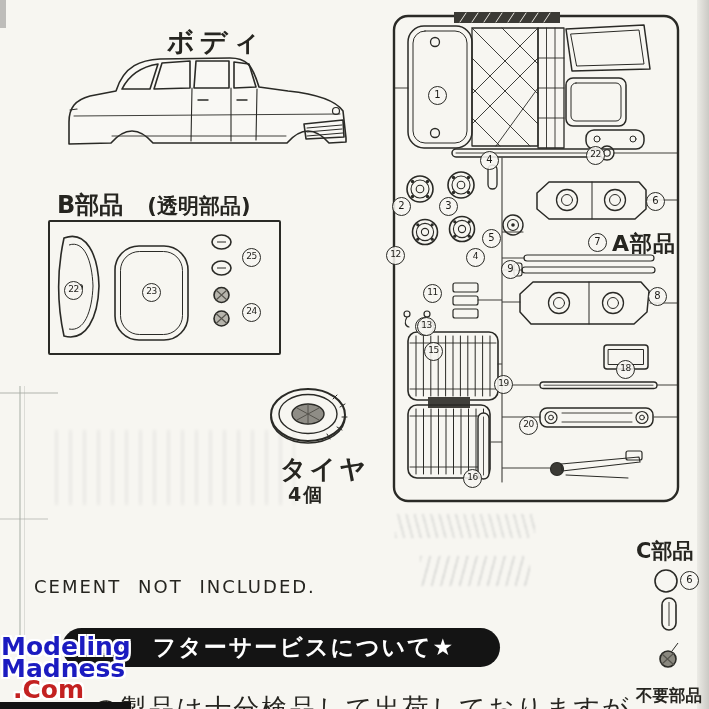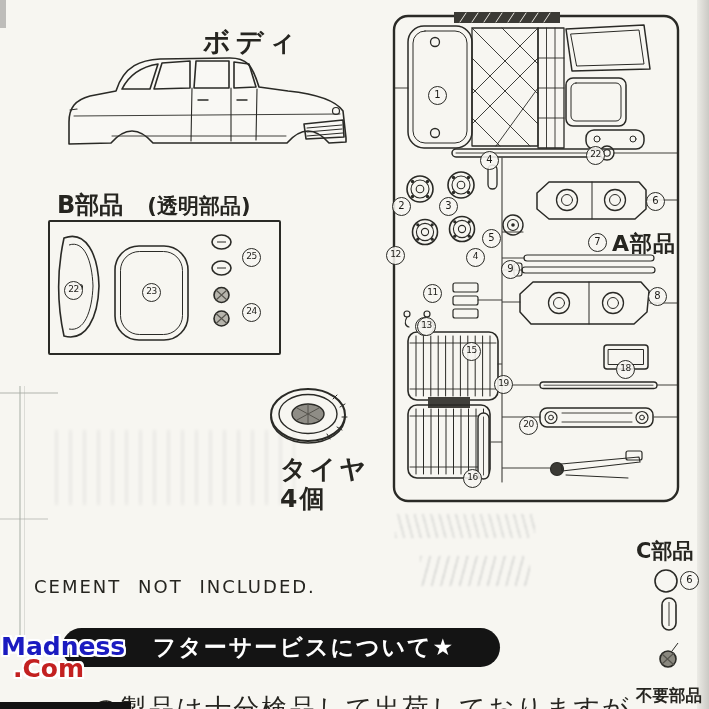--- a/index.html
+++ b/index.html
@@ -34,21 +34,21 @@
   <div class="ghost" style="left:0;top:0;width:6px;height:28px;background:#777;opacity:.45;"></div>
   <div class="ghost" style="right:0;top:0;width:12px;height:709px;background:linear-gradient(to right,rgba(170,170,164,.15),rgba(120,120,114,.35));"></div>
   <div class="ghost" style="left:19px;top:386px;width:2px;height:258px;background:#a8ada6;opacity:.5;"></div>
   <div class="ghost" style="left:24px;top:386px;width:1px;height:258px;background:#a8ada6;opacity:.35;"></div>
   <div class="ghost" style="left:0;top:392px;width:58px;height:2px;background:#a8ada6;opacity:.45;"></div>
   <div class="ghost" style="left:0;top:518px;width:48px;height:2px;background:#a8ada6;opacity:.35;"></div>
   <div class="ghost" style="left:395px;top:514px;width:140px;height:24px;opacity:.16;filter:blur(1px);background:repeating-linear-gradient(75deg,#5a6066 0 2px,transparent 2px 8px);"></div>
   <div class="ghost" style="left:420px;top:556px;width:110px;height:30px;opacity:.18;filter:blur(1px);background:repeating-linear-gradient(105deg,#5a6066 0 2px,transparent 2px 9px);"></div>
   <div class="ghost" style="left:55px;top:430px;width:240px;height:75px;opacity:.07;filter:blur(1.5px);background:repeating-linear-gradient(90deg,#4a5058 0 3px,transparent 3px 14px);"></div>
 
-  <div class="t section-title" style="left:167px;top:24px;font-size:27px;letter-spacing:5px;margin-left:36px;">ボディ</div>
+  <div class="t section-title" style="left:167px;top:24px;font-size:27px;letter-spacing:5px;">ボディ</div>
 
   <svg style="left:52px;top:48px" width="298" height="118" viewBox="0 0 298 118">
     <g fill="none" stroke="#2a2a26" stroke-width="1.6" stroke-linejoin="round" stroke-linecap="round">
       <path d="M17,96 L17,74 C17,60 23,52 38,48 L64,43 C72,17 90,12 108,11 L178,10 C194,10 200,16 207,39 L236,43 C264,46 284,53 291,63 L294,90 L294,94 L277,95 Q256,71 235,95 L101,95 Q80,71 59,95 L17,96 Z" fill="#f9f8f4"></path>
       <path d="M182,14 L197,16 L204,39 L182,40 Z"></path>
       <path d="M144,13 L177,13 L177,40 L142,40 Z"></path>
       <path d="M110,15 L138,13 L138,40 L102,41 Z"></path>
       <path d="M70,41 L98,41 L106,16 C88,19 76,29 70,41 Z"></path>
       <path d="M140,40 L139,93 M179,40 L179,93 M205,41 L204,92" stroke-width="1.1"></path>
       <path d="M146,52 L156,52 M185,52 L195,52" stroke-width="1.4"></path>
@@ -224,21 +224,21 @@
   <span class="badge" style="left:482px;top:229px;">5</span>
   <span class="badge" style="left:646px;top:192px;">6</span>
   <span class="badge" style="left:588px;top:233px;">7</span>
   <span class="badge b2" style="left:386px;top:246px;">12</span>
   <span class="badge b2" style="left:466px;top:248px;">4</span>
   <span class="badge" style="left:501px;top:260px;">9</span>
   <span class="badge b2" style="left:423px;top:284px;">11</span>
   <span class="badge" style="left:648px;top:287px;">8</span>
   <span class="badge b2" style="left:396px;top:317px;margin-left:19px;">14</span>
   <span class="badge b2" style="left:417px;top:317px;">13</span>
-  <span class="badge b2" style="left:462px;top:342px;">15</span>
+  <span class="badge b2" style="left:424px;top:342px;">15</span>
   <span class="badge b2" style="left:616px;top:360px;">18</span>
   <span class="badge b2" style="left:494px;top:375px;">19</span>
   <span class="badge b2" style="left:519px;top:416px;">20</span>
   <span class="badge b2" style="left:463px;top:469px;">16</span>
 
   <span class="badge b2" style="left:64px;top:281px;">22</span>
   <span class="badge b2" style="left:142px;top:283px;">23</span>
   <span class="badge b2" style="left:242px;top:248px;">25</span>
   <span class="badge b2" style="left:242px;top:303px;">24</span>
 
@@ -246,21 +246,21 @@
     <g fill="none" stroke="#2a2a26" stroke-linecap="round">
       <ellipse cx="41" cy="30" rx="37" ry="26" stroke-width="2"></ellipse>
       <path d="M4,32 a37,26 0 0 0 74,0" stroke-width="1.6"></path>
       <ellipse cx="41" cy="29" rx="29" ry="19.5" stroke-width="1.4"></ellipse>
       <ellipse cx="41" cy="29" rx="16" ry="10" fill="#8f8d86" stroke-width="1.4"></ellipse>
       <path d="M30,23 L52,35 M30,35 L52,23 M41,19 V39" stroke="#55534c" stroke-width="1"></path>
       <path d="M66,14 L70,10 M73,22 L78,19 M75,32 L80,32 M70,42 L75,45 M60,49 L63,54" stroke-width="1"></path>
     </g>
   </svg>
   <div class="t" style="left:280px;top:452px;font-size:26px;letter-spacing:3px;font-weight:600;">タイヤ</div>
-  <div class="t" style="left:280px;top:482px;font-size:25px;letter-spacing:2px;font-weight:600;">4個</div>
+  <div class="t" style="left:288px;top:482px;font-size:19px;letter-spacing:2px;font-weight:600;">4個</div>
 
   <div class="t cement-en">CEMENT NOT INCLUDED.</div>
 
   <div class="t section-title" style="left:636px;top:537px;font-size:21px;">C部品</div>
   <svg style="left:650px;top:557px" width="50" height="120" viewBox="0 0 50 120">
     <g fill="none" stroke="#2a2a26" stroke-width="1.6">
       <circle cx="16" cy="24" r="11"></circle>
       <rect x="12" y="41" width="14" height="32" rx="7"></rect>
       <path d="M19,45 V69" stroke-width="0.9"></path>
       <path d="M22,94 L28,86" stroke-width="1"></path>
@@ -271,18 +271,19 @@
   <span class="badge" style="left:680px;top:571px;">6</span>
   <div class="t" style="left:636px;top:685px;font-size:16.5px;font-weight:600;">不要部品</div>
 
   <div class="banner">
     <span>フターサービスについて★</span>
   </div>
 
   <div class="footer-text">の製品は十分検品して出荷しておりますが</div>
 
   <div class="wm">
+    <div class="blue">Modeling</div>
     <div class="blue">Madness</div>
     <div class="red">.Com</div>
   </div>
   <div class="wm-bar"></div>
 
 </div>
 
 </body></html>

